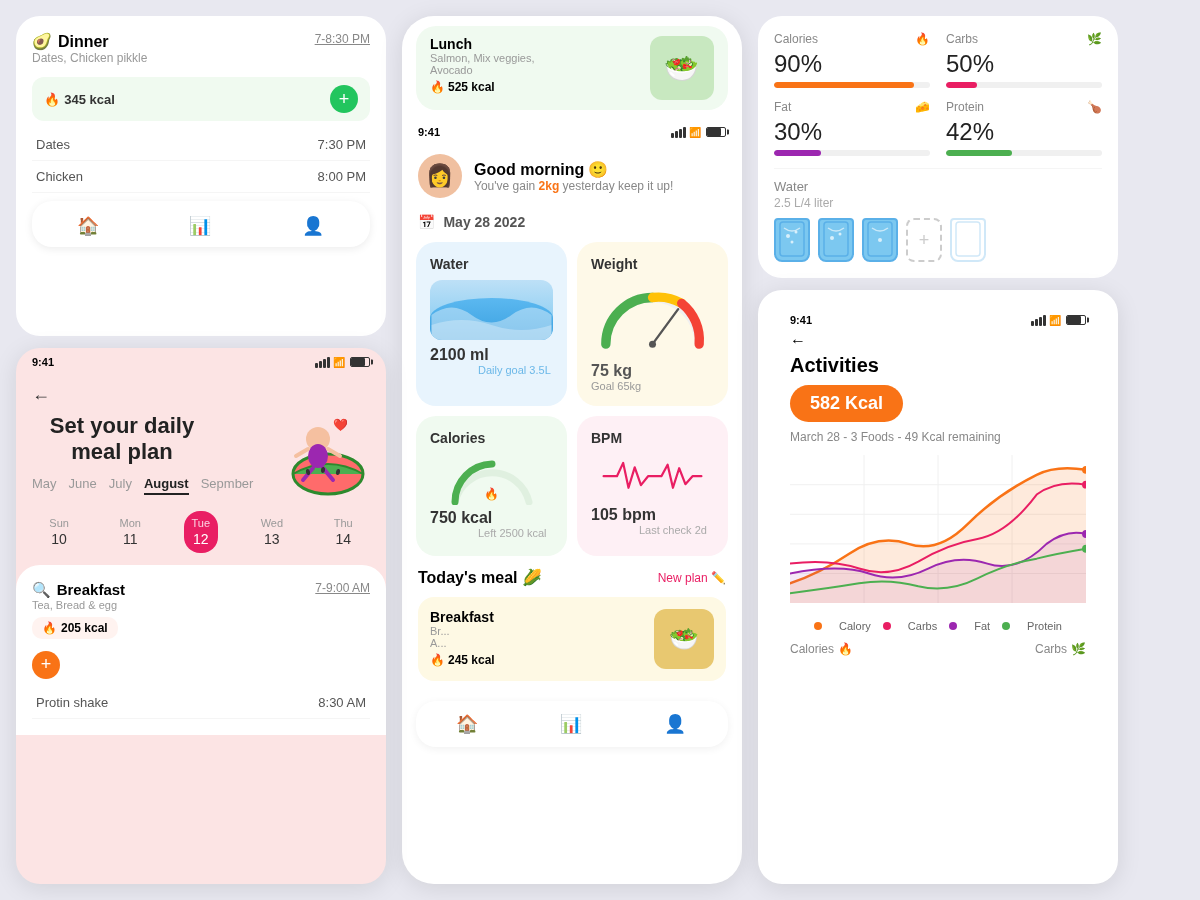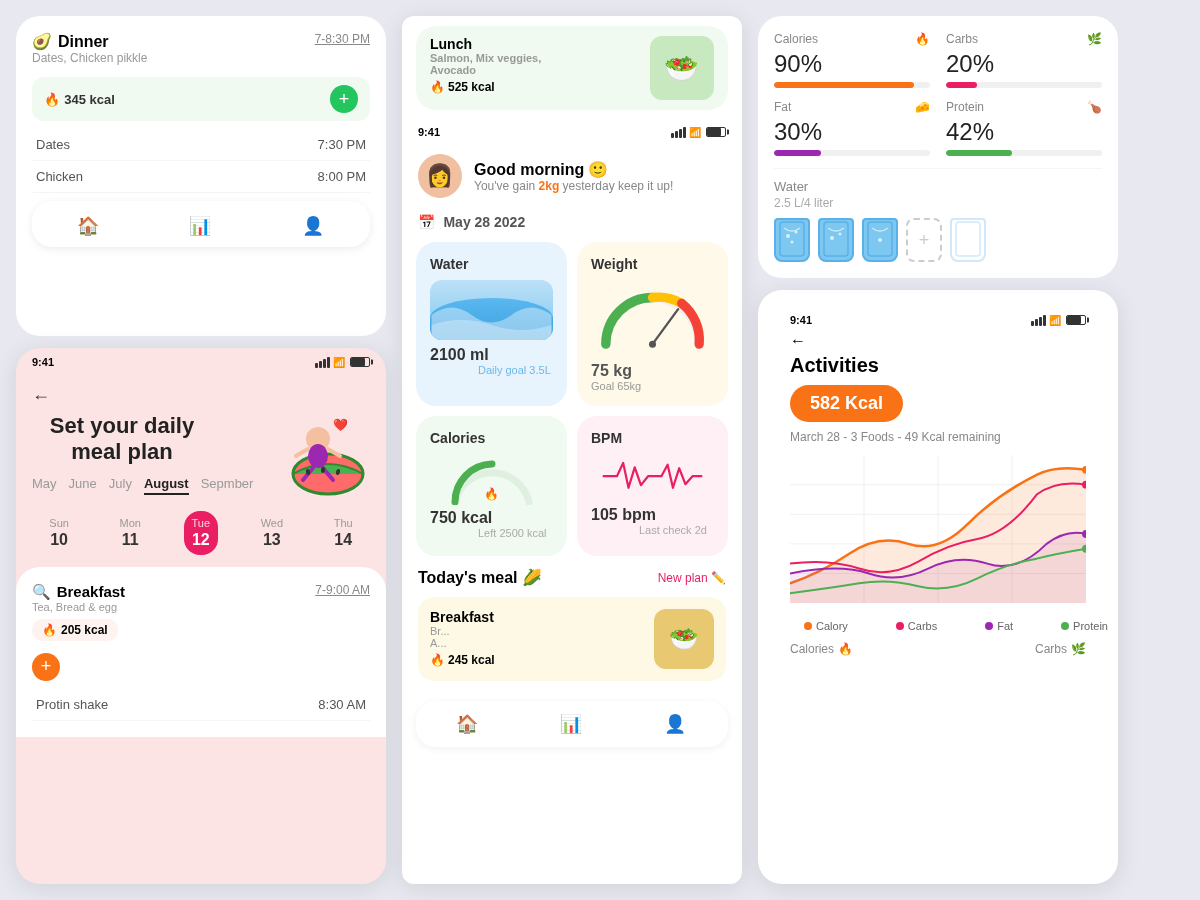--- a/index.html
+++ b/index.html
@@ -202,21 +202,21 @@
       cursor: pointer;
     }
 
     .day-item.active {
       background: #e91e63;
       color: white;
     }
 
     .day-name { font-size: 11px; color: #999; }
     .day-item.active .day-name { color: rgba(255,255,255,0.8); }
-    .day-num { font-size: 16px; font-weight: 700; color: #333; text-align: right; }
+    .day-num { font-size: 14px; font-weight: 400; color: #333; text-align: right; }
     .day-item.active .day-num { color: white; }
 
     .meal-plan-body {
       background: white;
       border-radius: 24px 24px 0 0;
       padding: 16px;
       margin-top: 4px;
     }
 
     .meal-entry-header {
@@ -258,21 +258,21 @@
     
     .middle-panel {
       width: 340px;
       display: flex;
       flex-direction: column;
       gap: 0;
     }
 
     .main-app-card {
       background: white;
-      border-radius: 12px;
+      border-radius: 32px;
       overflow: hidden;
       box-shadow: 0 4px 24px rgba(0,0,0,0.1);
       height: 100%;
     }
 
     .app-header {
       display: flex;
       align-items: center;
       gap: 12px;
       padding: 12px 16px;
@@ -532,24 +532,23 @@
     .legend {
       display: flex;
       gap: 12px;
       justify-content: center;
       margin-top: 6px;
     }
 
     .legend-item {
       display: flex;
       align-items: center;
-      gap: 4px;
+      gap: 17px;
       font-size: 11px;
       color: #666;
-      margin-left: 36px;
     }
 
     .legend-dot { width: 8px; height: 8px; border-radius: 50%; }
 
     .activities-bottom {
       display: flex;
       justify-content: space-between;
       margin-top: 10px;
     }
 
@@ -701,21 +700,21 @@
   </div>
 
 </div>
 
 <div class="middle-panel">
   <div class="main-app-card">
 
     <div class="lunch-card-top" style="margin-top:10px;">
       <div>
         <div style="font-weight:700;font-size:14px;">Lunch</div>
-        <div style="font-size:11px;color:#999;font-weight:bold;">Salmon, Mix veggies,<br>Avocado</div>
+        <div style="font-size:11px;color:#999;">Salmon, Mix veggies,<br>Avocado</div>
         <div style="font-size:12px;font-weight:600;display:flex;align-items:center;gap:3px;margin-top:4px;">
           <span>🔥</span>
             <span>525 kcal</span>
         </div>
       </div>
       <div style="width:64px;height:64px;background:#c8e8c0;border-radius:12px;display:flex;align-items:center;justify-content:center;font-size:28px;">🥗</div>
     </div>
 
     <div class="status-bar" style="padding:6px 16px 4px;">
       <span>9:41</span>
@@ -847,21 +846,21 @@
         <div class="progress-bar">
           <div class="progress-fill" style="width:90%;background:#f97316;"></div>
         </div>
       </div>
 
       <div class="nutrition-item">
         <div class="nutrition-label">
           <span>Carbs</span>
           <span>🌿</span>
         </div>
-        <div class="nutrition-value">20%</div>
+        <div class="nutrition-value">50%</div>
         <div class="progress-bar">
           <div class="progress-fill" style="width:20%;background:#e91e63;"></div>
         </div>
       </div>
 
       <div class="nutrition-item">
         <div class="nutrition-label">
           <span>Fat</span>
           <span>🧀</span>
         </div>

